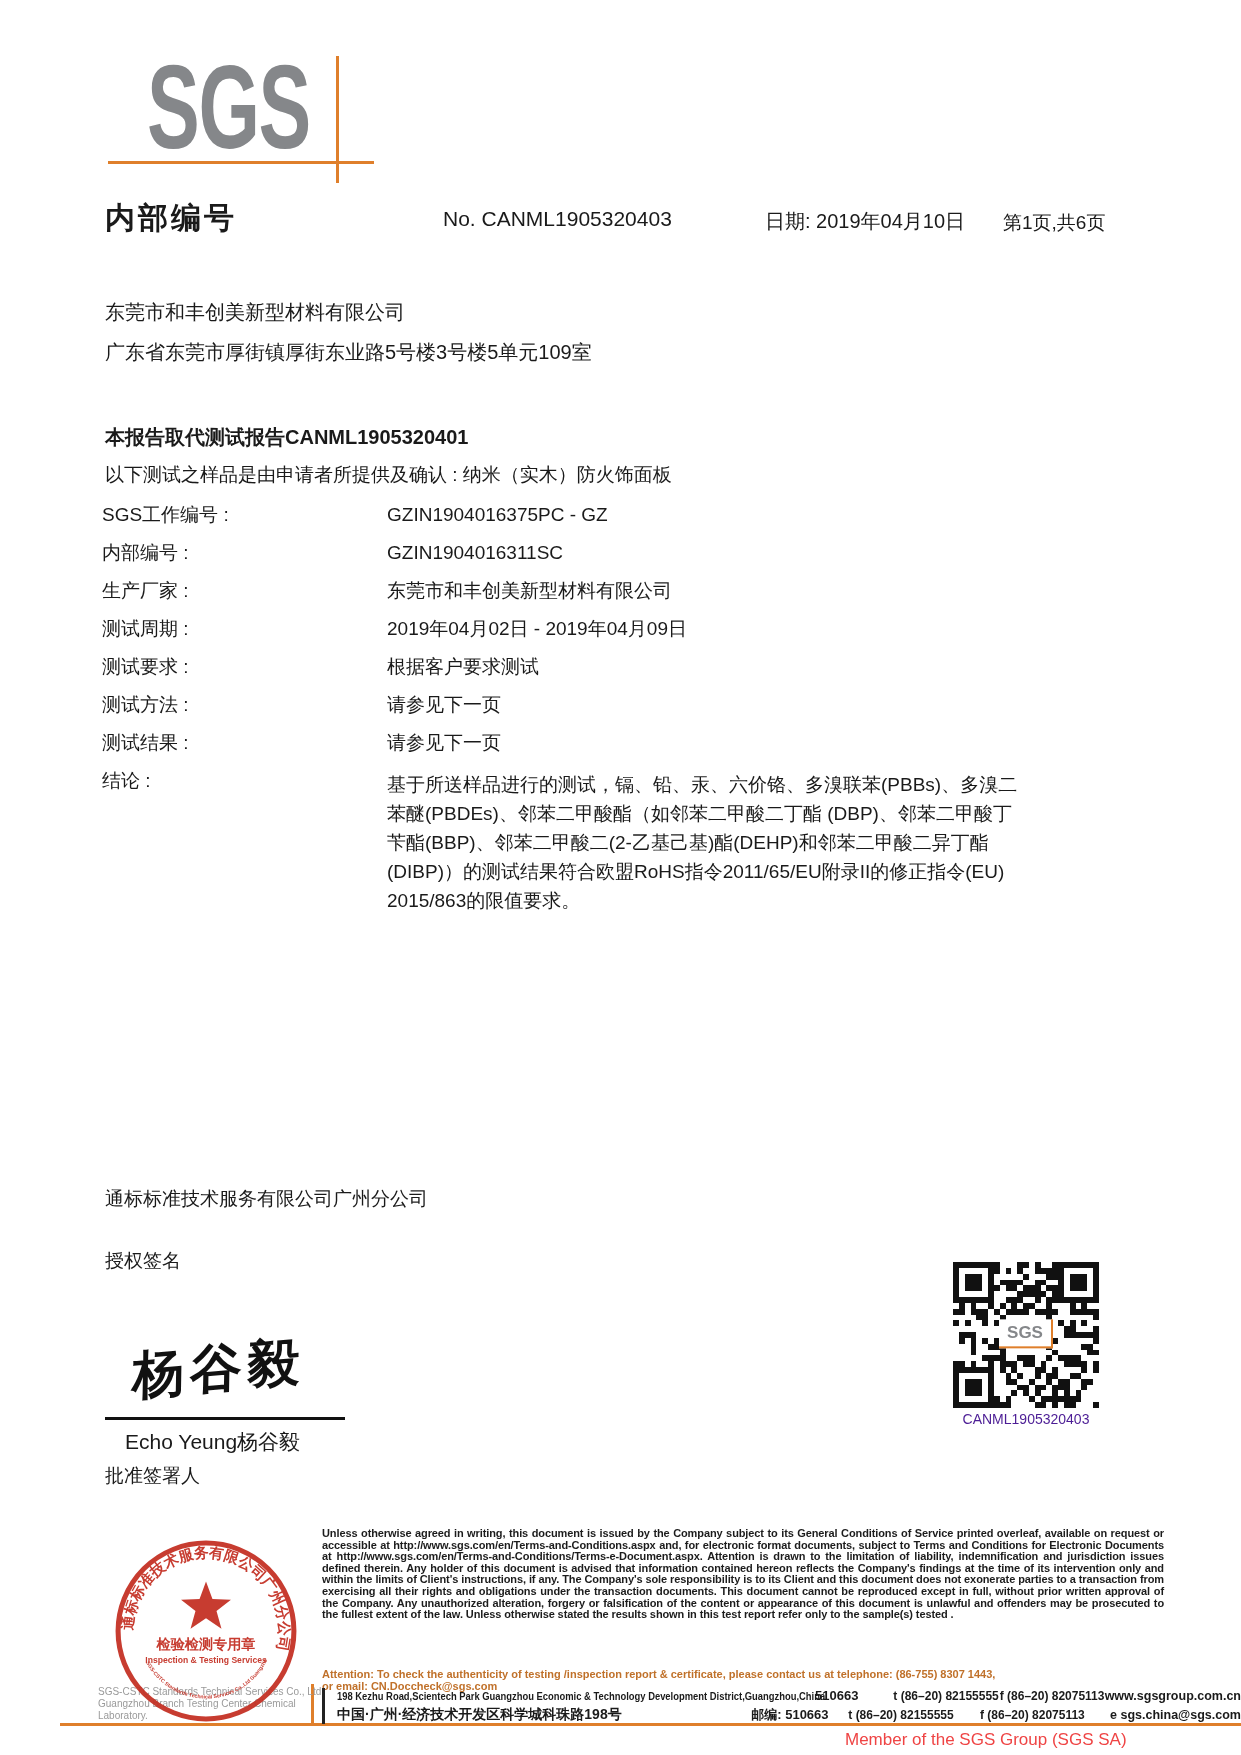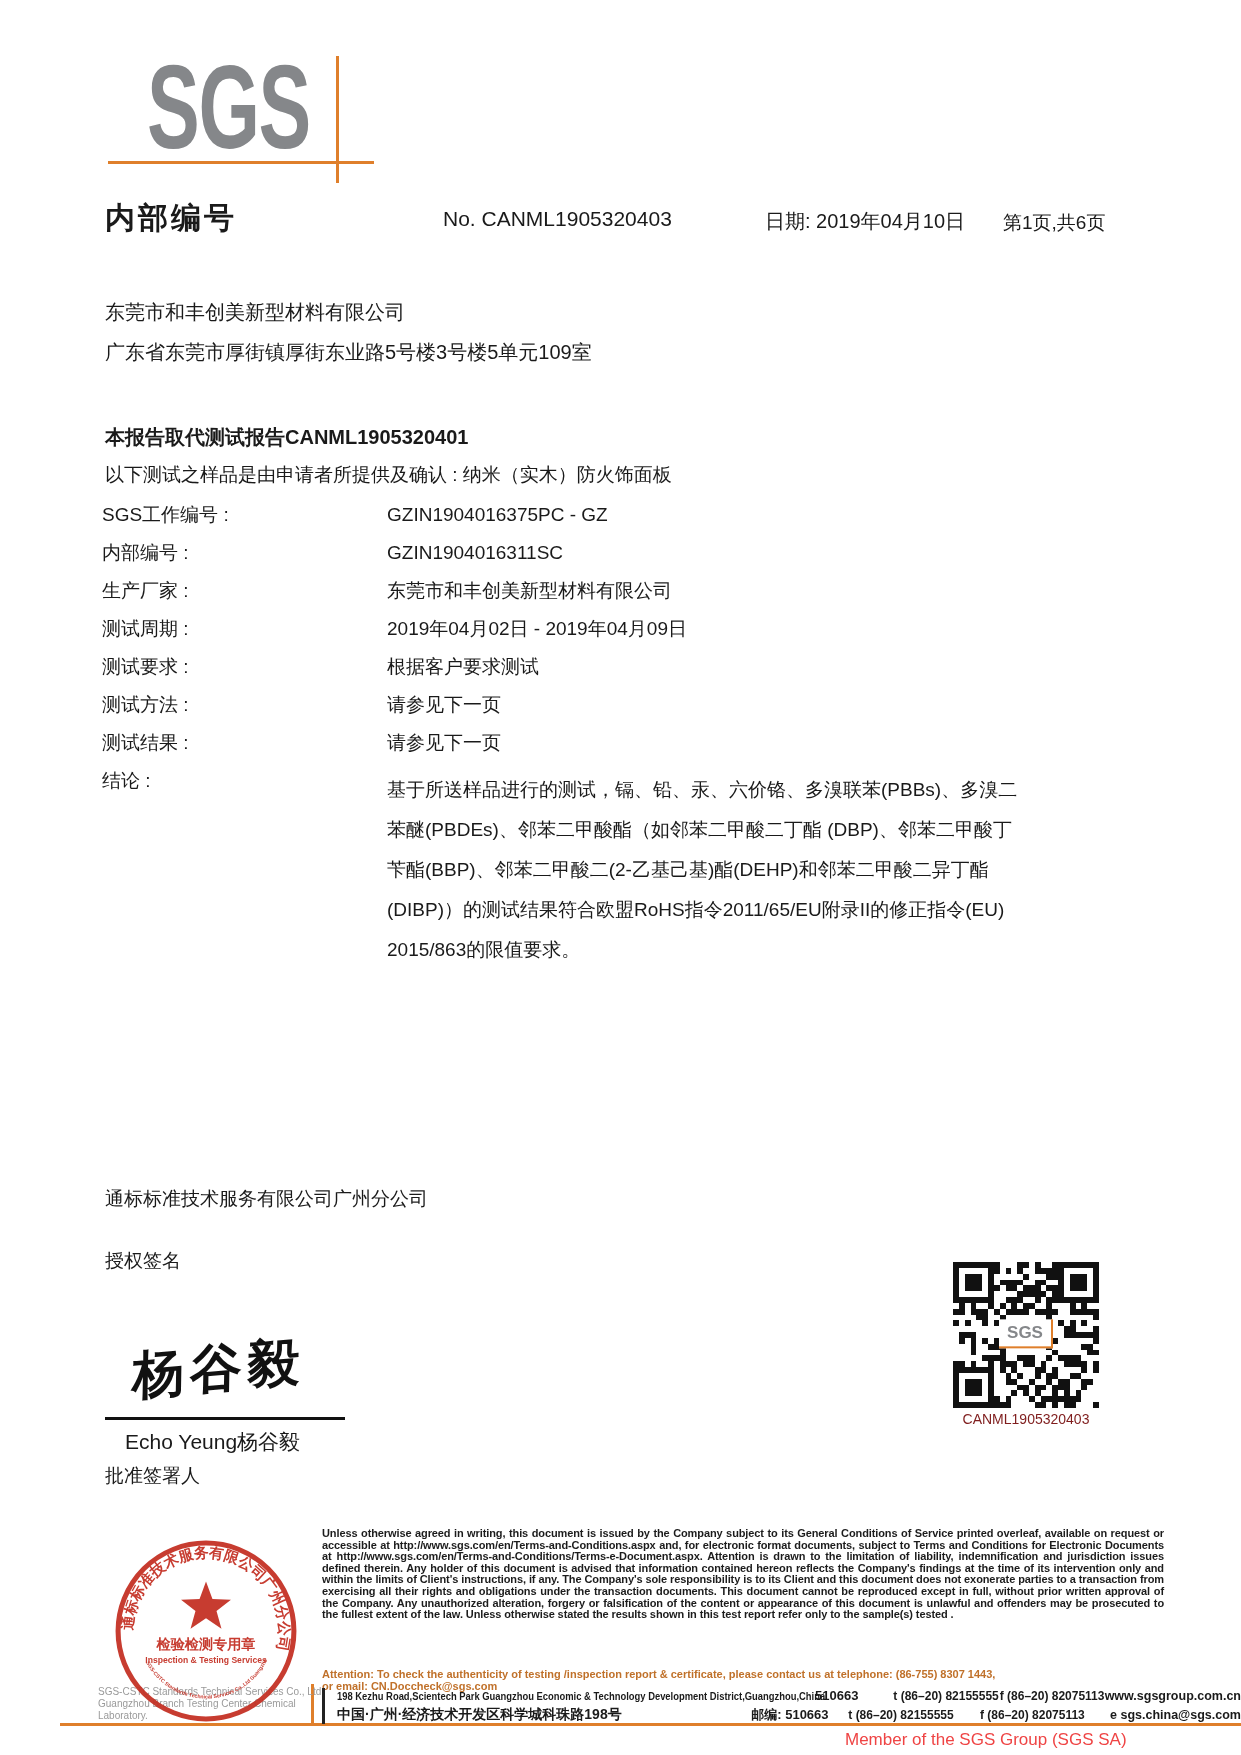--- a/index.html
+++ b/index.html
@@ -24,42 +24,42 @@
   .applicant-name{left:105px;top:299px;font-size:20px;}
   .applicant-address{left:105px;top:339px;font-size:20px;}
   .replace-note{left:105px;top:424px;font-size:20px;font-weight:bold;}
   .sample-note{left:105px;top:462px;font-size:19px;}
 
   
   .fields{left:102px;top:504px;width:1070px;}
   .field-row{display:flex;margin-bottom:16px;font-size:19px;line-height:22px;}
   .field-label{flex:0 0 285px;}
   .field-value{flex:1;}
-  .field-row.conclusion .field-value{max-width:632px;line-height:40px;}
+  .field-row.conclusion .field-value{max-width:632px;line-height:29px;}
 
   
   .sig-company{left:105px;top:1186px;font-size:19px;}
   .sig-auth{left:105px;top:1216px;font-size:19px;margin-top:32px;}
   .sig-script{left:132px;top:1334px;font-size:52px;font-weight:bold;color:#111;
               transform:rotate(-5deg) skewX(-6deg);letter-spacing:6px;}
   .sig-line{left:105px;top:1417px;width:240px;height:3px;background:#111;}
   .signer-name{left:105px;top:1428px;font-size:21px;margin-left:20px;}
   .signer-title{left:105px;top:1463px;font-size:19px;}
 
   
   .qr-wrap{left:948px;top:1262px;width:156px;text-align:center;}
   .qr-box{position:relative;width:146px;height:146px;margin:0 auto;}
   .qr-grid{display:grid;grid-template-columns:repeat(25,1fr);grid-template-rows:repeat(25,1fr);
            width:146px;height:146px;}
   .qm{background:#111;}
   .qr-center{position:absolute;left:50%;top:50%;transform:translate(-50%,-54%);width:52px;height:27px;
              background:#fff;display:flex;align-items:center;justify-content:center;
              font-size:17px;font-weight:bold;color:#85878A;
              border-bottom:2px solid var(--accent);border-right:2px solid var(--accent);}
-  .qr-label{font-size:14px;margin-top:3px;color:#7f1d1d;}
+  .qr-label{font-size:14px;margin-top:3px;color:#4c1d95;}
 
   
   .stamp{left:110px;top:1535px;width:192px;height:192px;opacity:0.94;z-index:3;}
 
   
   .left-company{left:98px;top:1686px;width:250px;font-size:10px;line-height:12px;color:#9a9a9a;z-index:1;}
   .legal{left:322px;top:1528px;width:842px;font-size:11px;line-height:11.6px;font-weight:bold;
          text-align:justify;letter-spacing:-0.1px;color:#1c1c1c;}
   .attention{left:322px;top:1668px;width:842px;font-size:11px;line-height:12px;font-weight:bold;
              color:#C0712A;}

